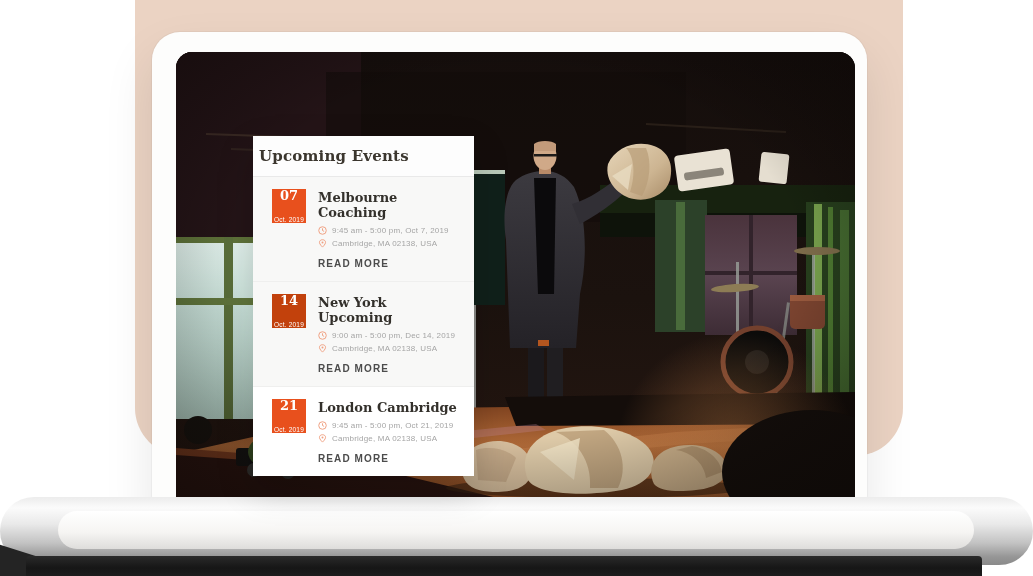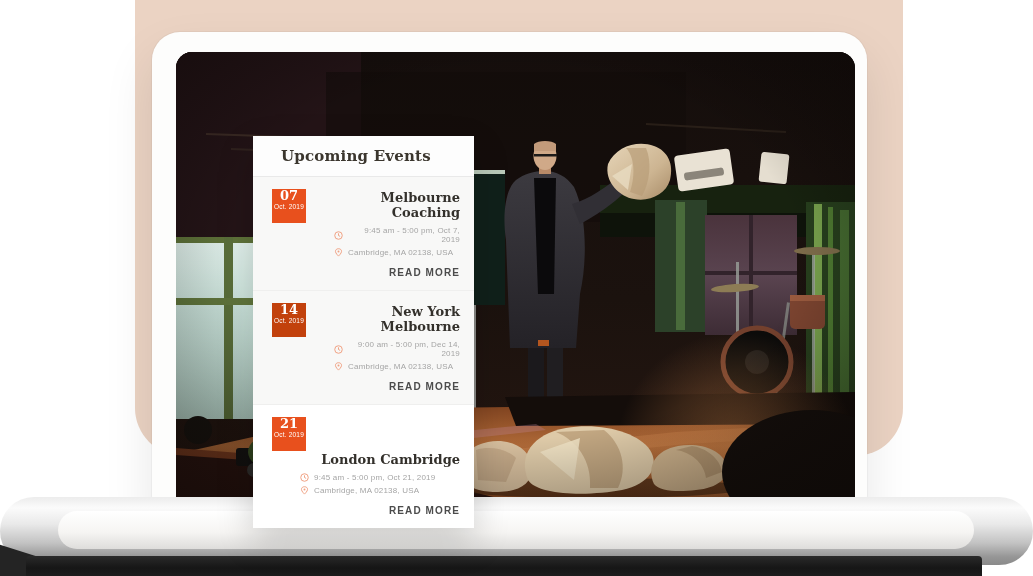--- a/index.html
+++ b/index.html
@@ -26,32 +26,32 @@
              background:linear-gradient(180deg,#ffffff 0%,#f6f5f3 55%,#dedddb 100%);}
   .base-dark{position:absolute;left:26px;top:556px;width:956px;height:20px;
              background:linear-gradient(180deg,#2a2a2a,#161616 60%,#1d1d1d);
              border-radius:4px 4px 0 0;}
   .base-shadow-left{position:absolute;left:0;top:538px;width:60px;height:38px;
              background:#242424;clip-path:polygon(0 18%,100% 68%,100% 100%,0 100%);}
 
   
   .events-card{position:absolute;left:253px;top:136px;width:221px;
                background:#ffffff;box-shadow:0 14px 34px rgba(0,0,0,.18);}
-  .card-header{height:40px;display:flex;align-items:center;padding-left:28px;
+  .card-header{height:40px;display:flex;align-items:center;padding-left:6px;
                background:#fdfdfd;border-bottom:1px solid #e9e9e9;}
   .card-title{font-family:"DejaVu Serif",serif;font-weight:bold;font-size:15px;
               color:#3b362e;letter-spacing:.2px;}
   .event-item{display:flex;padding:12px 14px 10px 19px;background:#f8f8f7;cursor:pointer;}
   .event-item + .event-item{border-top:1px solid #efefee;}
-  .event-item:last-child{background:#ffffff;flex-direction:column;}
+  .event-item:last-child{background:#ffffff;}
   .date-badge{width:34px;height:34px;flex:0 0 34px;color:#fff;text-align:center;
-              display:flex;flex-direction:column;justify-content:flex-start;line-height:1;}
+              display:flex;flex-direction:column;justify-content:space-between;line-height:1;}
   .date-day{font-family:"DejaVu Serif",serif;font-weight:bold;font-size:13px;margin-bottom:2px;}
   .date-my{font-size:6.5px;letter-spacing:.2px;}
-  .event-body{margin-left:28px;min-width:0;text-align:right;}
+  .event-body{margin-left:12px;min-width:0;}
   .event-title{font-family:"DejaVu Serif",serif;font-weight:bold;font-size:13px;
                color:#33302b;margin:1px 0 6px 0;}
   .meta-row{display:flex;align-items:center;margin-bottom:4px;}
   .meta-row svg{flex:0 0 auto;margin-right:5px;}
   .meta-text{font-size:8px;color:#a5a5a5;letter-spacing:.2px;}
   .read-more{font-size:10px;font-weight:bold;color:#4c4c4c;letter-spacing:1.1px;
              margin-top:6px;cursor:pointer;display:inline-block;}
 </style>
 </head>
 <body>
@@ -263,21 +263,21 @@
         <span class="read-more">READ MORE</span>
       </div>
     </div>
 
     <div class="event-item">
       <div class="date-badge" style="background:#c2410c;">
         <span class="date-day">14</span>
         <span class="date-my">Oct. 2019</span>
       </div>
       <div class="event-body">
-        <div class="event-title">New York Melbourne</div>
+        <div class="event-title">New York Upcoming</div>
         <div class="meta-row">
           <svg width="9" height="9" viewBox="0 0 10 10">
             <circle cx="5" cy="5" r="4.2" fill="none" stroke="#F0A183" stroke-width="1.1"></circle>
             <path d="M5,2.6 L5,5 L6.8,6" fill="none" stroke="#F0A183" stroke-width="1.1"></path>
           </svg>
           <span class="meta-text">9:00 am - 5:00 pm, Dec 14, 2019</span>
         </div>
         <div class="meta-row">
           <svg width="9" height="9" viewBox="0 0 10 10">
             <path d="M5,9 C5,9 1.6,5.8 1.6,3.8 C1.6,1.9 3.1,.8 5,.8 C6.9,.8 8.4,1.9 8.4,3.8 C8.4,5.8 5,9 5,9 Z" fill="none" stroke="#F0A183" stroke-width="1.1"></path>

